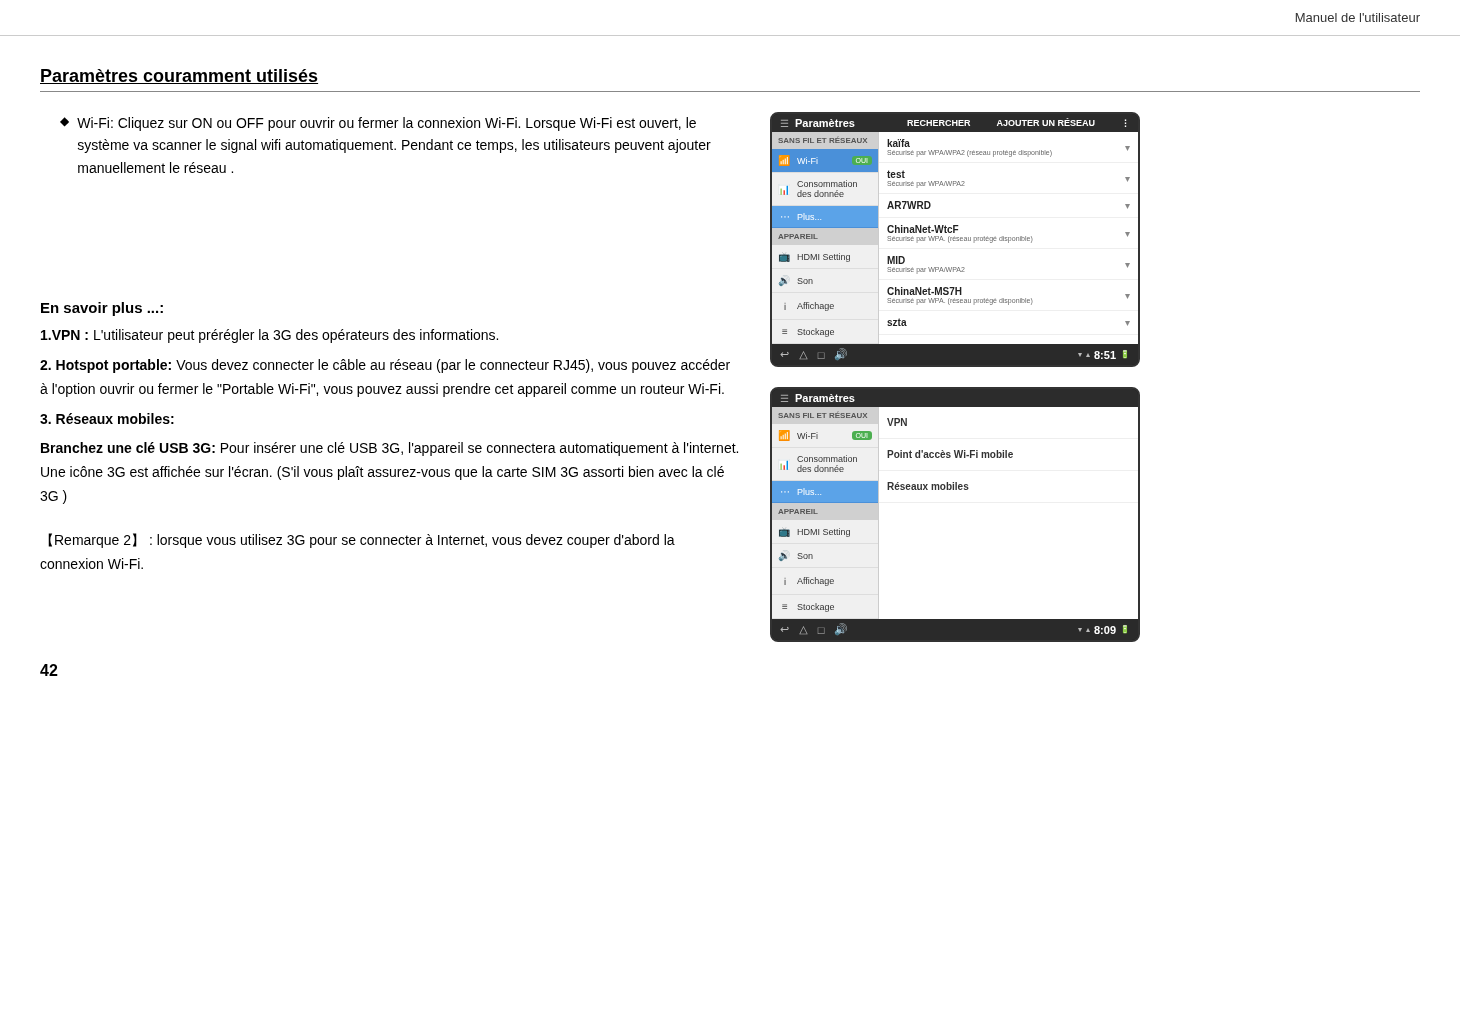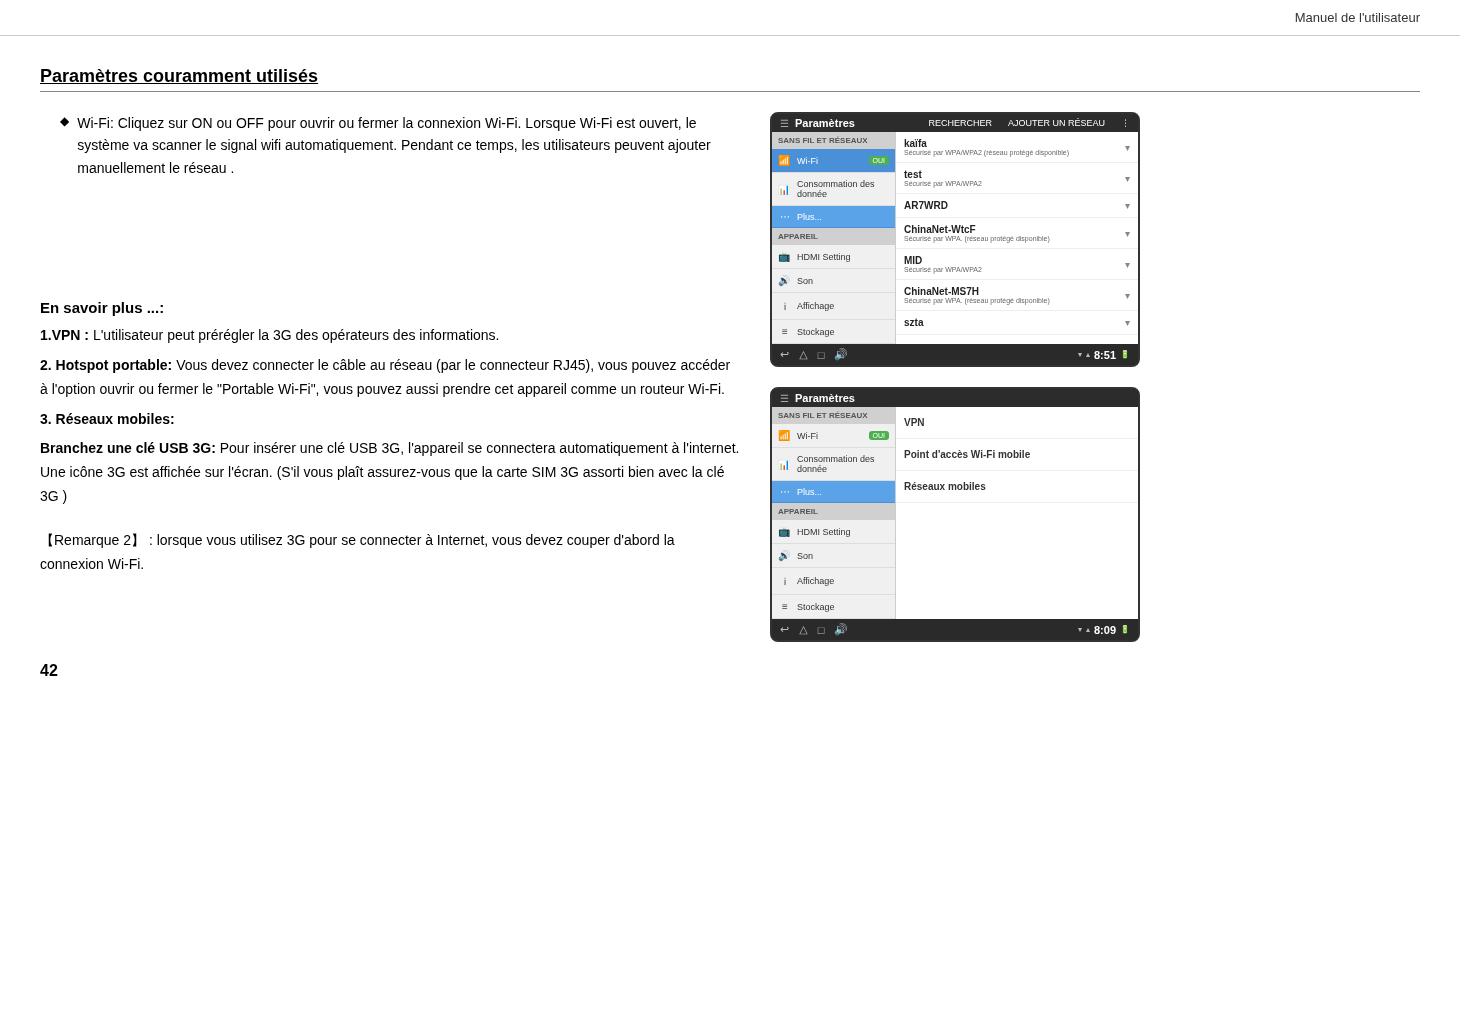--- a/index.html
+++ b/index.html
@@ -126,37 +126,38 @@
 
     .phone-status-bar .app-title {
       color: #fff;
       font-size: 11px;
       font-weight: bold;
       flex: 1;
     }
 
     .phone-status-bar .action-buttons {
       display: flex;
-      gap: 16px;
+      gap: 26px;
+      font-weight: bold;
     }
 
     .phone-status-bar .action-btn {
       color: #fff;
       font-size: 9px;
       text-transform: uppercase;
     }
 
     .phone-screen {
       background: #f5f5f5;
       display: flex;
       flex-direction: row;
     }
 
     .settings-sidebar {
-      width: 124px;
+      width: 107px;
       background: #e8e8e8;
       border-right: 1px solid #ccc;
     }
 
     .settings-section-header {
       background: #d0d0d0;
       font-size: 8px;
       color: #555;
       padding: 4px 6px;
       text-transform: uppercase;

